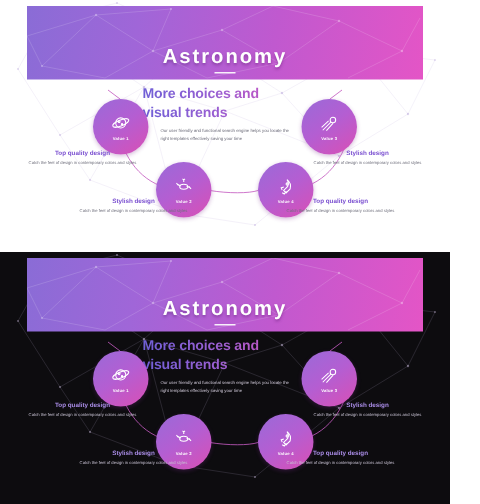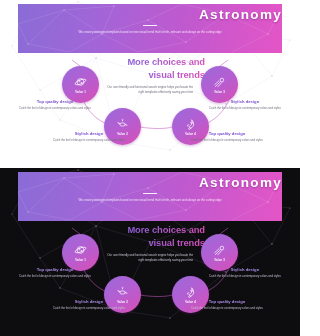--- a/index.html
+++ b/index.html
@@ -10,29 +10,29 @@
   .slide.dark{background:#0d0c0f;}
 
   
   .constellation{position:absolute;left:0;top:0;width:300px;height:168px;pointer-events:none;}
 
   
   .header{position:absolute;left:18px;top:4px;width:264px;height:49px;
           background:linear-gradient(100deg,#8a6cd6 0%,#a066d8 28%,#c059cf 62%,#e455c6 100%);
           overflow:hidden;}
   .header-net{position:absolute;left:0;top:0;width:264px;height:49px;opacity:.45;}
-  .brand{position:relative;text-align:right;color:#ffffff;font-size:13.5px;font-weight:700;
-         letter-spacing:1.3px;margin-top:3px;text-shadow:0 1px 2px rgba(60,10,80,.35);}
+  .brand{position:relative;text-align:center;color:#ffffff;font-size:13.5px;font-weight:700;
+         letter-spacing:1.3px;margin-top:26px;text-shadow:0 1px 2px rgba(60,10,80,.35);}
   .brand-rule{position:relative;width:14px;height:1.2px;background:rgba(255,255,255,.9);
               margin:3px auto 0 auto;}
   .brand-sub{position:relative;text-align:center;color:rgba(255,255,255,.82);
              font-size:2.9px;line-height:1.7;margin:4px auto 0 auto;width:150px;}
 
   
-  .center-block{position:absolute;left:95px;top:56px;width:110px;text-align:right;}
+  .center-block{position:absolute;left:95px;top:56px;width:110px;text-align:left;}
   .center-h1{font-size:9.4px;font-weight:700;line-height:1.34;letter-spacing:-.1px;
              background:linear-gradient(90deg,#6f5fd6 0%,#9a5fd2 45%,#d94fb8 100%);
              -webkit-background-clip:text;background-clip:text;color:transparent;}
   .center-p{margin-top:4px;font-size:2.9px;line-height:1.75;width:86px;margin-left:auto;margin-right:auto;}
   .light .center-p{color:#6b6b78;}
   .dark .center-p{color:#cfc9d8;}
 
   
   .curve{position:absolute;left:0;top:0;width:300px;height:168px;pointer-events:none;}
 

